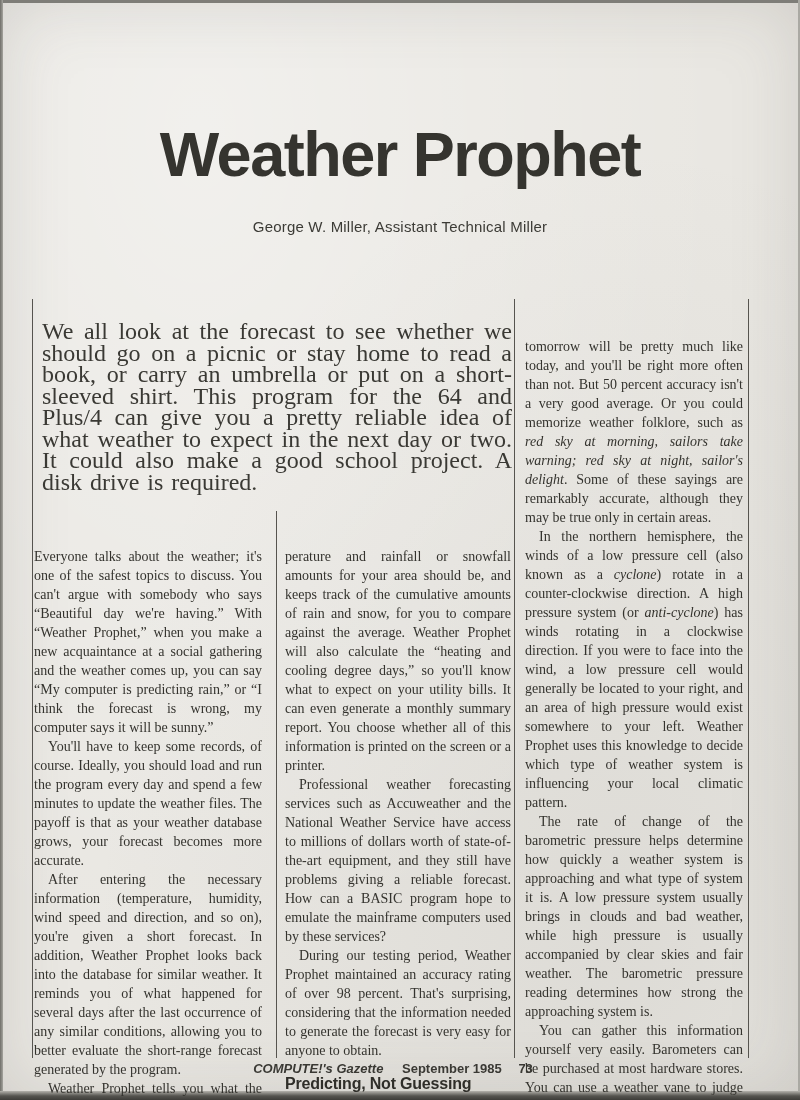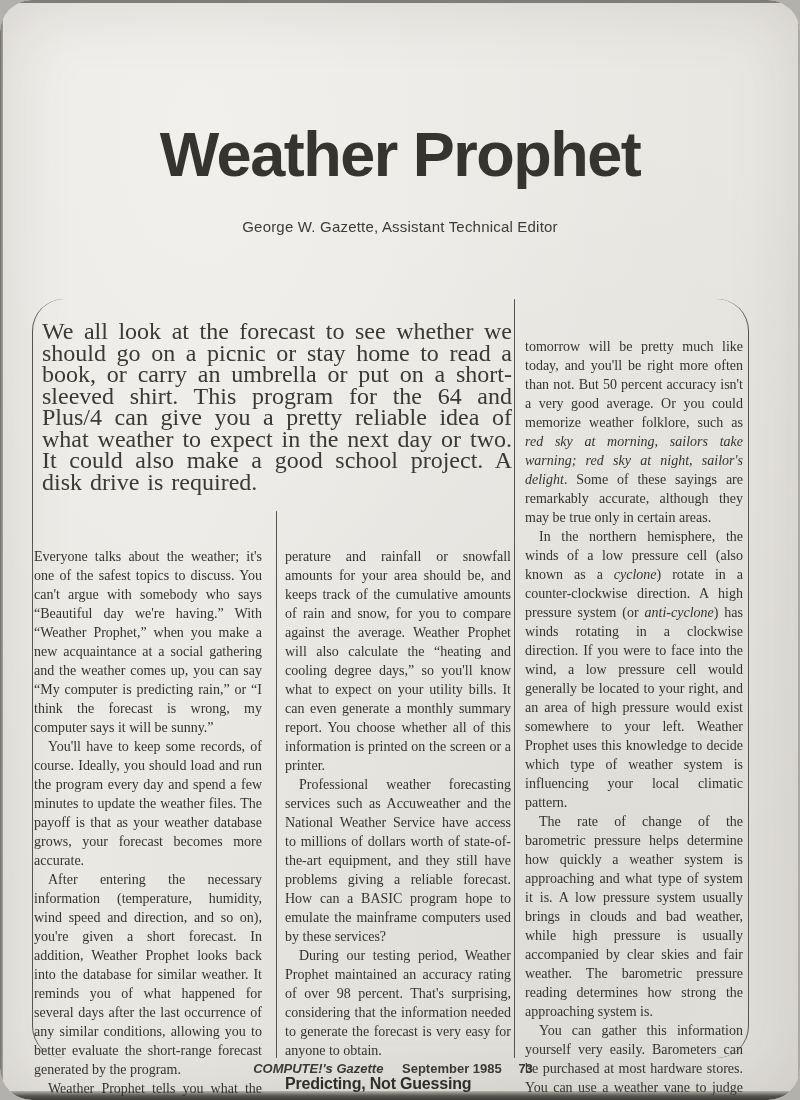--- a/index.html
+++ b/index.html
@@ -1,15 +1,15 @@
 <!DOCTYPE html>
 <html><head>
 <meta charset="utf-8">
 <style>
-  * { margin:0; padding:0; box-sizing:border-box;border-radius:32px; }
+  * { margin:0; padding:0; box-sizing:border-box; }
   html,body { background:#b2b1ad; }
   .page {
     position:relative; width:800px; height:1100px; overflow:hidden;
     background:
       radial-gradient(ellipse at 25% 12%, rgba(255,255,255,.38), rgba(255,255,255,0) 62%),
       radial-gradient(ellipse at 78% 85%, rgba(118,116,108,.10), rgba(118,116,108,0) 60%),
       #e9e7e2;
     box-shadow: inset 0 0 70px rgba(92,90,82,.18);
     font-family:"Liberation Serif", serif;
     color:#34332e;
@@ -74,21 +74,21 @@
 </head>
 <body>
 
 <div class="page">
   <div class="edge-top"></div>
   <div class="edge-left"></div>
   <div class="edge-right"></div>
   <div class="edge-bottom"></div>
 
   <h1 class="title">Weather Prophet</h1>
-  <div class="byline">George W. Gazette, Assistant Technical Editor</div>
+  <div class="byline">George W. Miller, Assistant Technical Miller</div>
 
   <div class="content">
     <div class="intro">We all look at the forecast to see whether we should go on a picnic or stay home to read a book, or carry an umbrella or put on a short-sleeved shirt. This program for the 64 and Plus/4 can give you a pretty reliable idea of what weather to expect in the next day or two. It could also make a good school project. A disk drive is required.</div>
 
     <div class="divider-1"></div>
     <div class="divider-2"></div>
 
     <div class="col col-1">
         <p class="para"><span>Everyone talks about the weather; it's one of the safest topics to discuss. You can't argue with somebody who says “Beautiful day we're having.” With “Weather Prophet,” when you make a new acquaintance at a social gathering and the weather comes up, you can say “My computer is predicting rain,” or “I think the forecast is wrong, my computer says it will be sunny.”</span></p>
         <p class="para indent"><span>You'll have to keep some records, of course. Ideally, you should load and run the program every day and spend a few minutes to update the weather files. The payoff is that as your weather database grows, your forecast becomes more accurate.</span></p>

